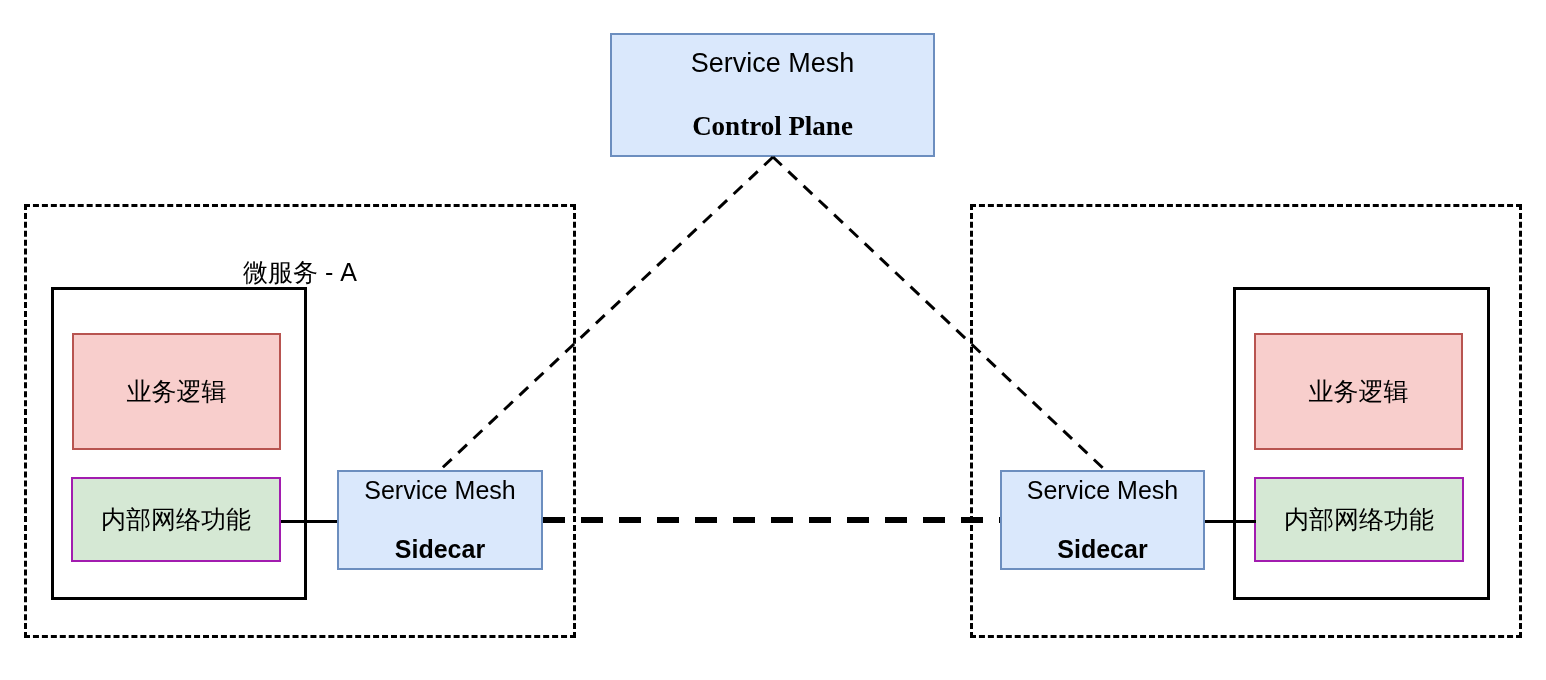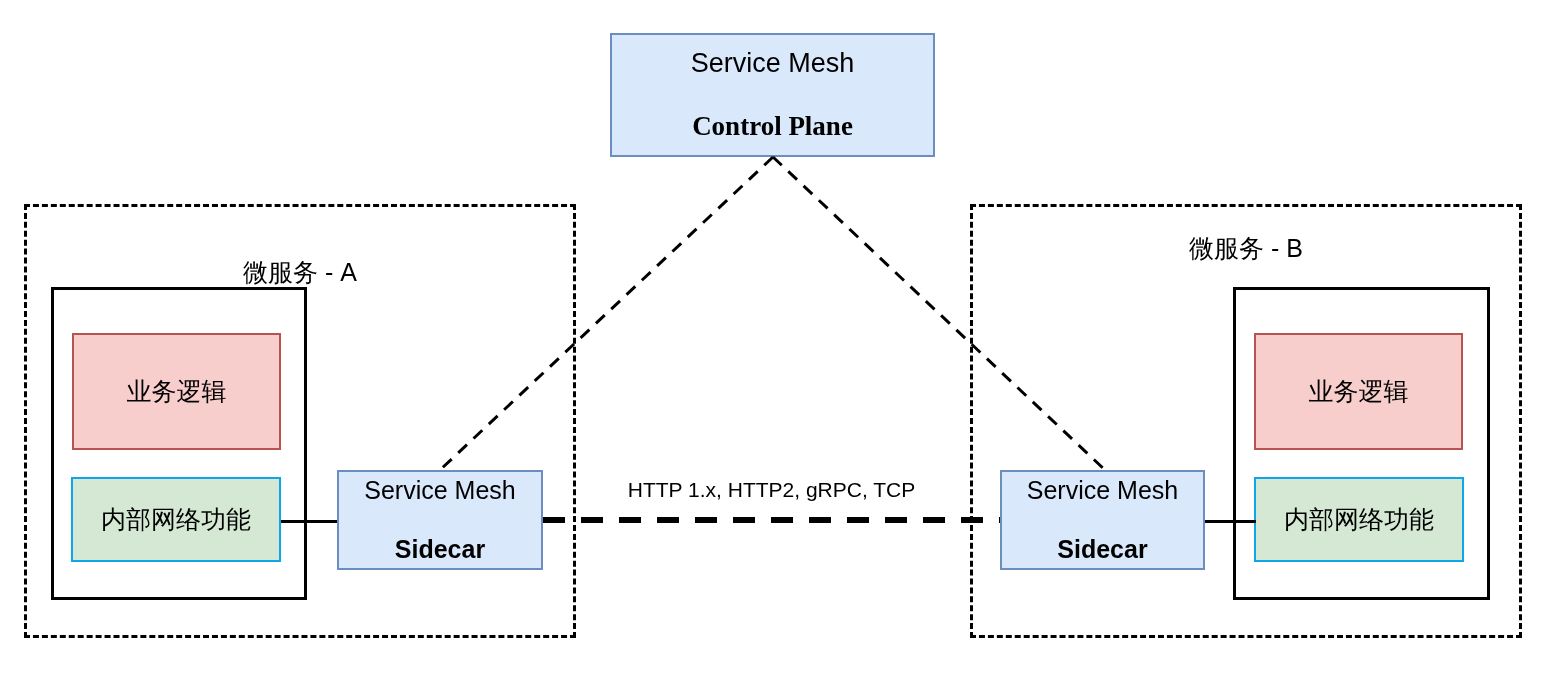--- a/index.html
+++ b/index.html
@@ -45,21 +45,21 @@
     line-height: 1.25;
     color: #000000;
   }
   .node-biz {
     background: #f8cecc;
     border: 2px solid #b85450;
     font-size: 25px;
   }
   .node-net {
     background: #d5e8d4;
-    border: 2px solid #0ea5e9;
+    border: 2px solid #a21caf;
     font-size: 25px;
   }
   .node-mesh {
     background: #dae8fc;
     border: 2px solid #6c8ebf;
     font-size: 25px;
     flex-direction: column;
   }
   .node-mesh .ln1 { font-weight: normal; }
   .node-mesh .ln2 { font-weight: bold; }
@@ -119,36 +119,34 @@
 
   <div class="abs connector-solid" style="left:281px; top:520px; width:57px;"></div>
 
   <div class="abs node node-mesh" style="left:337px; top:470px; width:206px; height:100px;">
     <span class="ln1">Service Mesh</span>
     <span class="ln2">Sidecar</span>
   </div>
 
   <div class="abs svc-boundary" style="left:970px; top:204px; width:552px; height:434px;"></div>
 
-  <div class="abs svc-title" style="left:970px; top:236px; width:552px;">微服务 - B</div>
 
   <div class="abs inner-box" style="left:1233px; top:287px; width:257px; height:313px;"></div>
 
   <div class="abs node node-biz" style="left:1254px; top:333px; width:209px; height:117px;">业务逻辑</div>
 
   <div class="abs node node-net" style="left:1254px; top:477px; width:210px; height:85px;">内部网络功能</div>
 
   <div class="abs connector-solid" style="left:1203px; top:520px; width:53px;"></div>
 
   <div class="abs node node-mesh" style="left:1000px; top:470px; width:205px; height:100px;">
     <span class="ln1">Service Mesh</span>
     <span class="ln2">Sidecar</span>
   </div>
 
-  <div class="abs protocol-label" style="left:543px; top:478px; width:457px;">HTTP 1.x, HTTP2, gRPC, TCP</div>
 
   <svg class="overlay-svg" viewBox="0 0 1546 680">
 
     <line x1="773" y1="157" x2="440" y2="470" stroke="#000000" stroke-width="3" stroke-dasharray="12,9"></line>
 
     <line x1="773" y1="157" x2="1105" y2="470" stroke="#000000" stroke-width="3" stroke-dasharray="12,9"></line>
 
     <line x1="543" y1="520" x2="1000" y2="520" stroke="#000000" stroke-width="6" stroke-dasharray="22,16"></line>
   </svg>
 

